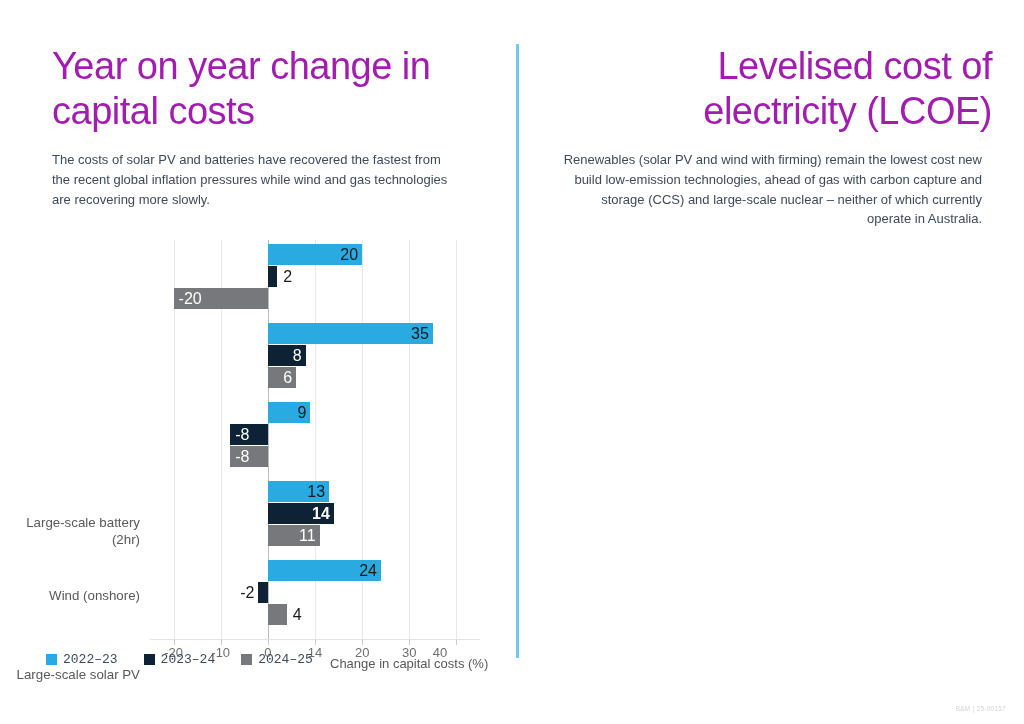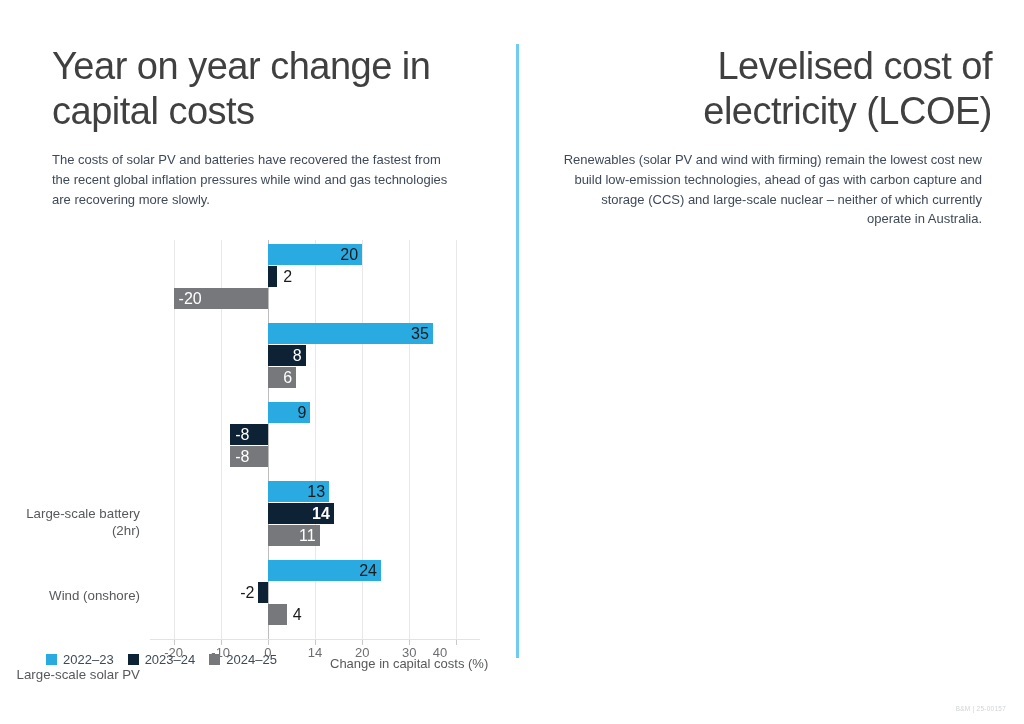--- a/index.html
+++ b/index.html
@@ -16,21 +16,21 @@
     width: 3px; height: 614px; background: #6fcbef;
   }
 
   .panel { position: absolute; top: 0; height: 724px; }
   .panel-left  { left: 0px;   width: 516px; }
   .panel-right { left: 516px; width: 508px; text-align: right; }
 
   .headline {
     position: absolute;
     font-weight: 400;
-    color: #404040;
+    color: #a21caf;
     letter-spacing: -0.5px;
     line-height: 1.18;
   }
   .panel-left .headline  { left: 52px; top: 44px; width: 430px; font-size: 38px; }
   .panel-right .headline { left: 46px; top: 44px; width: 430px; font-size: 38px; }
 
   .standfirst {
     position: absolute;
     font-size: 13px;
     line-height: 1.52;
@@ -72,21 +72,21 @@
   .tick {
     position: absolute; font-size: 13px; color: #6d6e71;
     text-align: center; width: 60px;
   }
   .tick-mark { position: absolute; width: 1px; height: 5px; background: #c9c9c9; top: 0; }
 
   .axis-title {
     position: absolute; font-size: 13px; color: #58595b; white-space: nowrap;
   }
 
-  .legend { position: absolute; display: flex; align-items: center; gap: 14px; }
+  .legend { position: absolute; display: flex; align-items: center; gap: 26px; font-family: Liberation Mono, monospace; }
   .legend-item { display: flex; align-items: center; gap: 6px; font-size: 13px; color: #3f4a59; }
   .swatch { width: 11px; height: 11px; display: inline-block; }
 
   .footer-note {
     position: absolute; right: 18px; bottom: 12px;
     font-size: 6.4px; color: #cfd2d4; letter-spacing: 0.3px; white-space: nowrap;
   }
 </style>
 </head>
 <body>
@@ -134,21 +134,21 @@
           <div class="bar c2024" style="left:117.85714285714286px; top:285px; width:51.85714285714283px;"></div>
           <div class="bar-val inside-light" style="left:139.7142857142857px; top:285px; width:26px; text-align:right;">11</div>
           <div class="bar c2022" style="left:117.85714285714286px; top:320px; width:113.14285714285711px;"></div>
           <div class="bar-val onblue" style="left:200.99999999999997px; top:320px; width:26px; text-align:right;">24</div>
           <div class="bar c2023" style="left:108.42857142857143px; top:342px; width:9.42857142857143px;"></div>
           <div class="bar-val outside" style="left:80.42857142857143px; top:342px; width:24px; text-align:right;">-2</div>
           <div class="bar c2024" style="left:117.85714285714286px; top:364px; width:18.85714285714286px;"></div>
           <div class="bar-val outside" style="left:142.71428571428572px; top:364px;">4</div>
         </div>
       <div id="catsL">
-          <div class="cat-label cat-label-left" style="left:0px; top:265px; width:140px;">
+          <div class="cat-label cat-label-left" style="left:0px; top:274px; width:140px;">
             <div>Large-scale battery</div>
             <div>(2hr)</div>
           </div>
           <div class="cat-label cat-label-left" style="left:0px; top:346.5px; width:140px;">
             <div>Wind (onshore)</div>
           </div>
           <div class="cat-label cat-label-left" style="left:0px; top:425.5px; width:140px;">
             <div>Large-scale solar PV</div>
           </div>
         </div>

